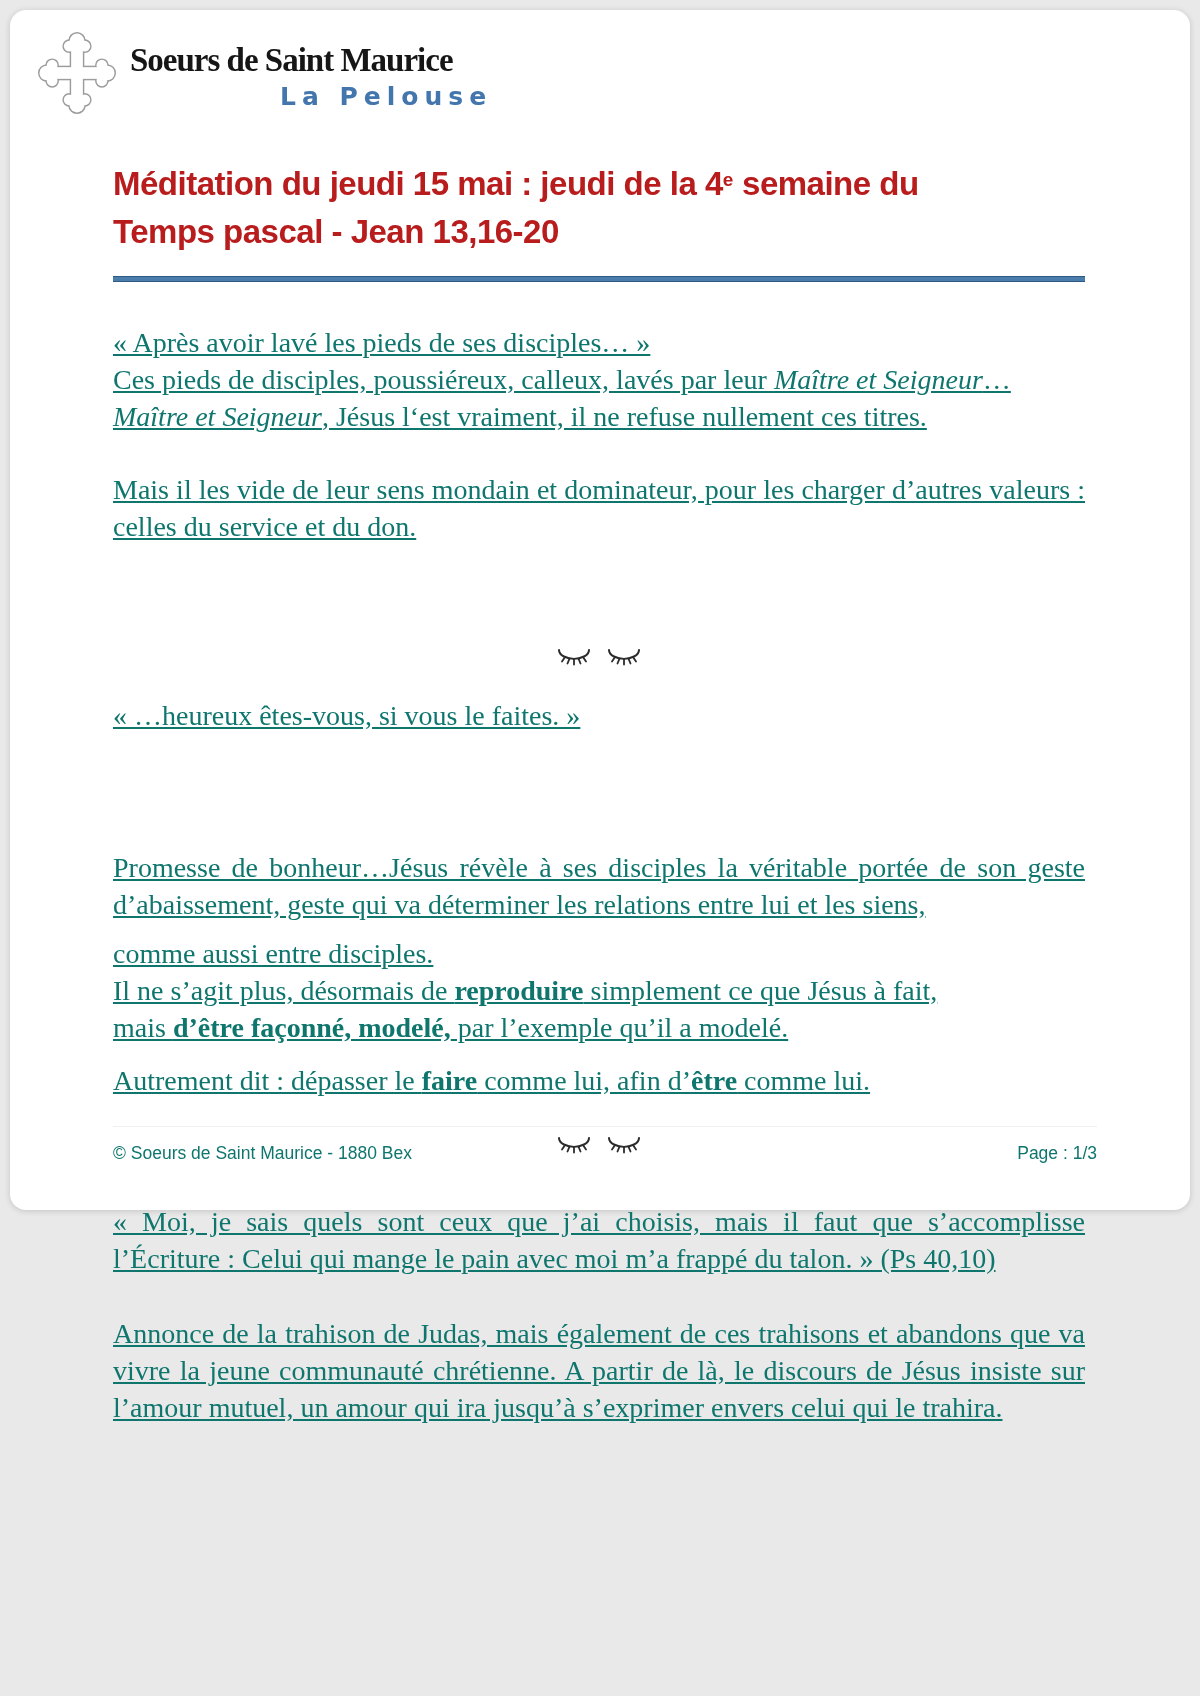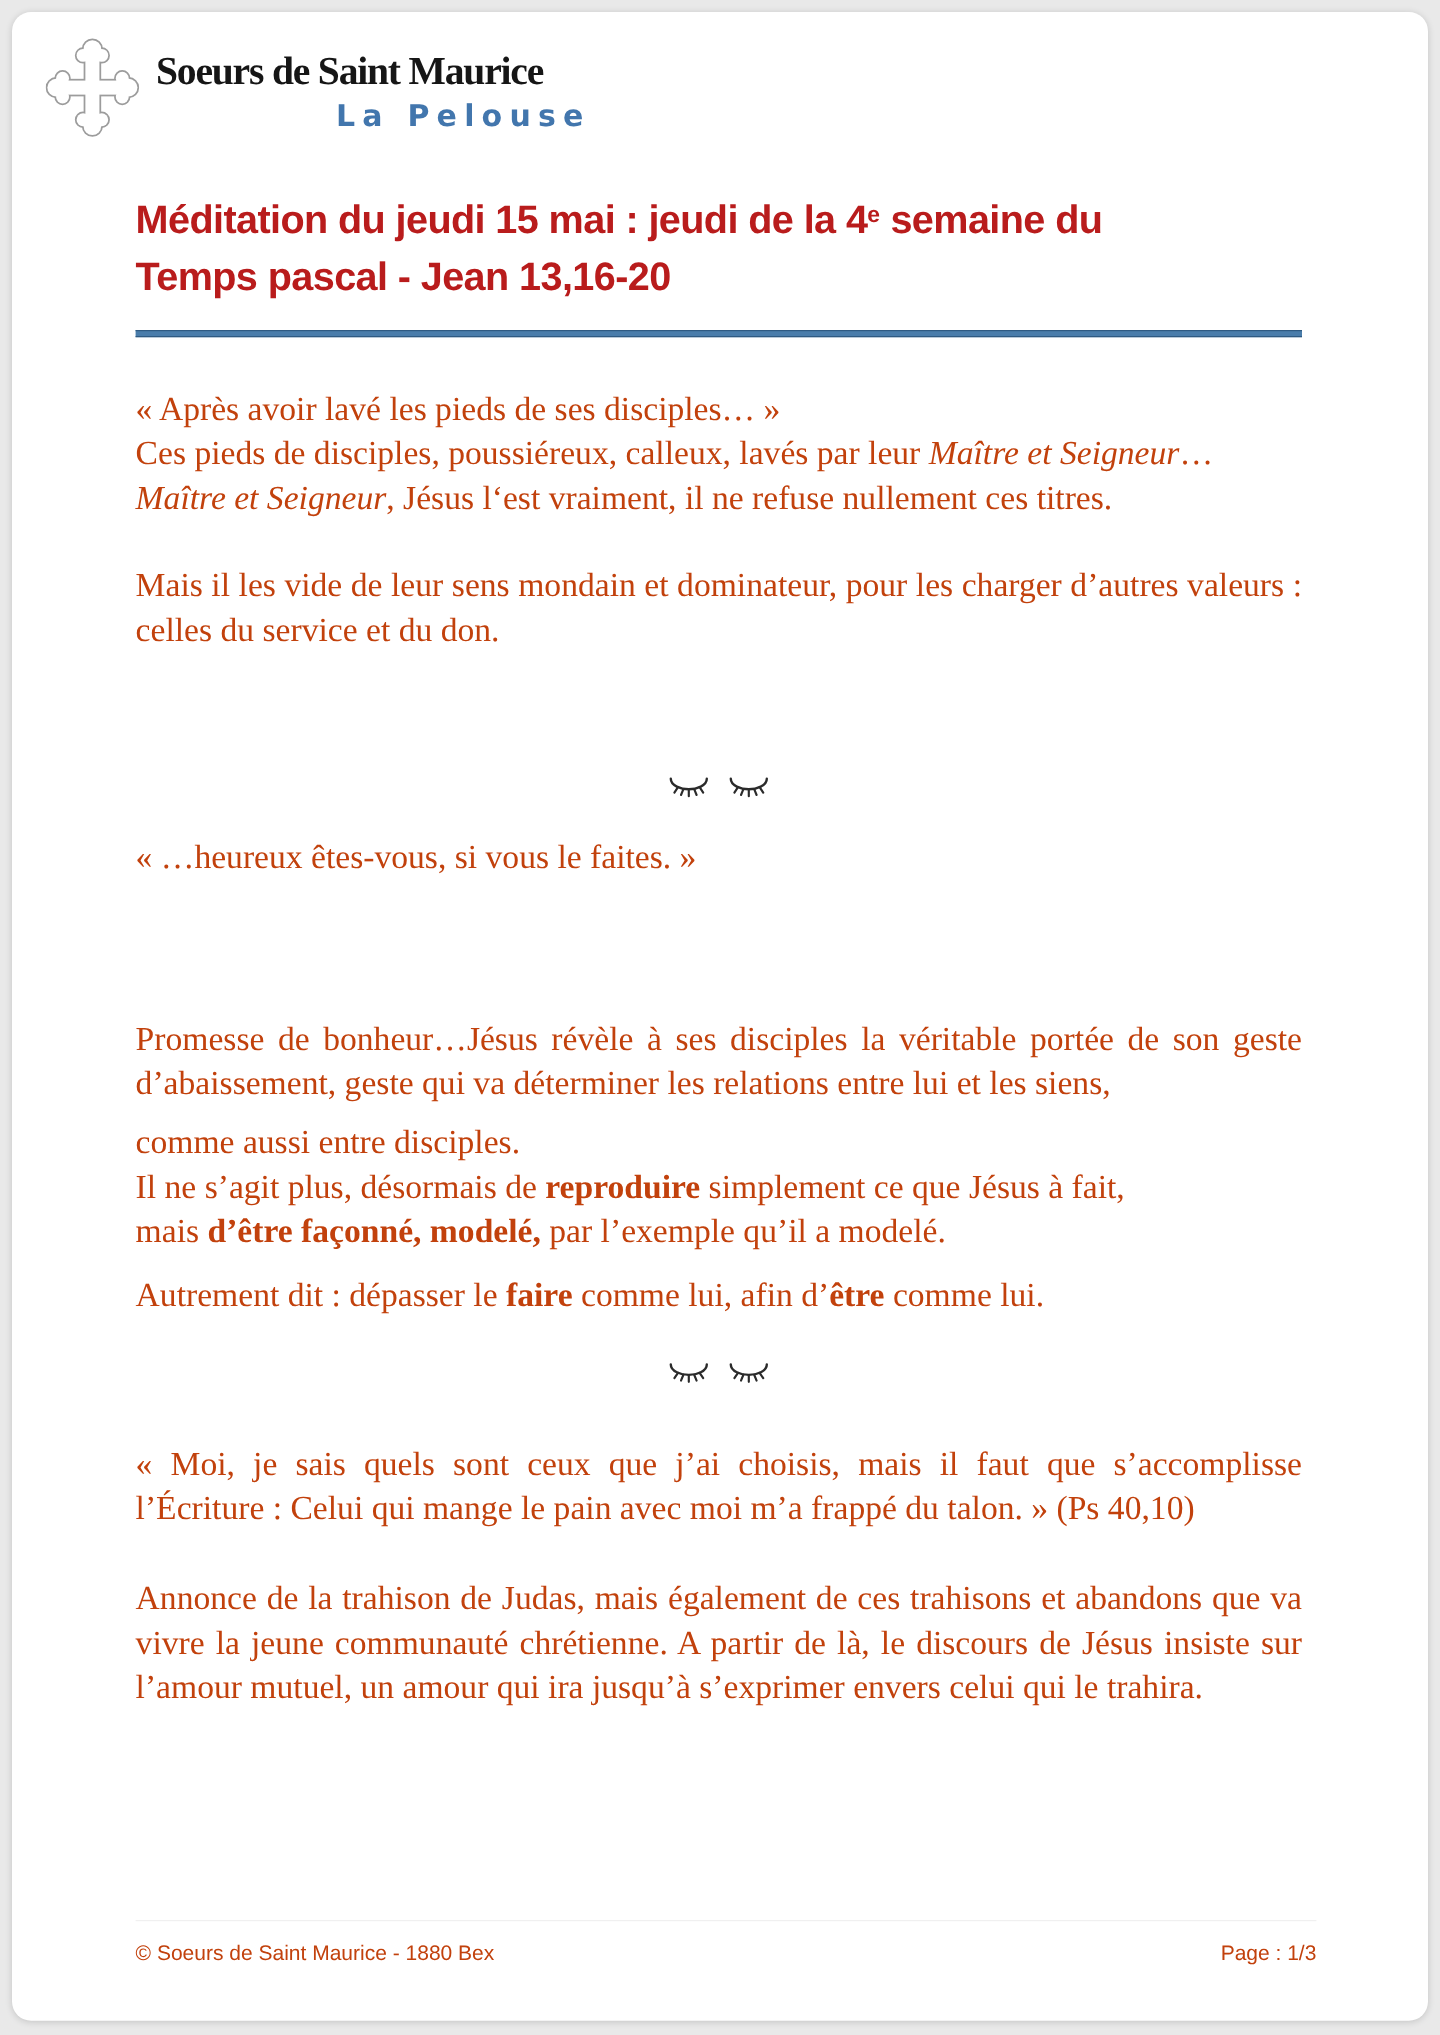--- a/index.html
+++ b/index.html
@@ -3,21 +3,21 @@
 <meta charset="utf-8">
 <style>
   html,body{margin:0;padding:0;}
   body{
     width:1200px;height:1696px;position:relative;
     background:#e9e9e9;
     font-family:"Liberation Sans",sans-serif;
     overflow:hidden;
   }
   .card{
-    position:absolute;left:10px;top:10px;width:1180px;height:1674px;
+    position:absolute;left:10px;top:10px;width:1180px;height:1200px;
     background:#ffffff;border-radius:16px;
     box-shadow:0 1px 6px rgba(0,0,0,.16);
   }
   
   .header{display:flex;align-items:flex-start;gap:14px;padding:20px 0 0 28px;}
   .logo-icon{flex:0 0 auto;}
   .logo-text{display:flex;flex-direction:column;}
   .org-name{
     font-family:"Liberation Serif",serif;font-weight:bold;
     font-size:33px;letter-spacing:-1px;color:#161616;line-height:1.15;margin-top:12px;
@@ -30,33 +30,33 @@
   .content-col{position:relative;margin-left:103px;width:972px;}
   .doc-title{
     margin-top:40px;text-align:left;
     font-family:"Liberation Sans",sans-serif;font-weight:bold;
     font-size:33px;line-height:48px;letter-spacing:-.5px;color:#b91c1c;
   }
   .doc-title .sup{font-size:19px;vertical-align:9px;letter-spacing:0;}
   .rule{margin-top:20px;height:4px;background:#4a7dab;border-top:1px solid #2f5a82;border-bottom:1px solid #2f5a82;}
   .body-blocks{
     margin-top:42px;
-    font-family:"Liberation Serif",serif;font-size:28px;line-height:37px;color:#c2410c;
+    font-family:"Liberation Serif",serif;font-size:28px;line-height:37px;color:#0f766e;text-decoration:underline;
   }
   .para{margin:0;}
   .para.justify{text-align:justify;}
   .para.nowrap{white-space:nowrap;}
   .para i{font-style:italic;}
   .para b{font-weight:bold;}
   .eyes{display:flex;justify-content:center;align-items:center;gap:16px;height:22px;}
   
   .footer{
     position:absolute;left:103px;right:93px;bottom:46px;
     display:flex;justify-content:space-between;align-items:baseline;
-    font-family:"Liberation Sans",sans-serif;font-size:17.5px;color:#c2410c;
+    font-family:"Liberation Sans",sans-serif;font-size:17.5px;color:#0f766e;
     border-top:1px solid #f0f0f0;padding-top:16px;
   }
 </style>
 </head>
 <body>
 
 <div class="card">
 
   <div class="header">
     <svg class="logo-icon" width="78" height="86" viewBox="0 0 80 88">

